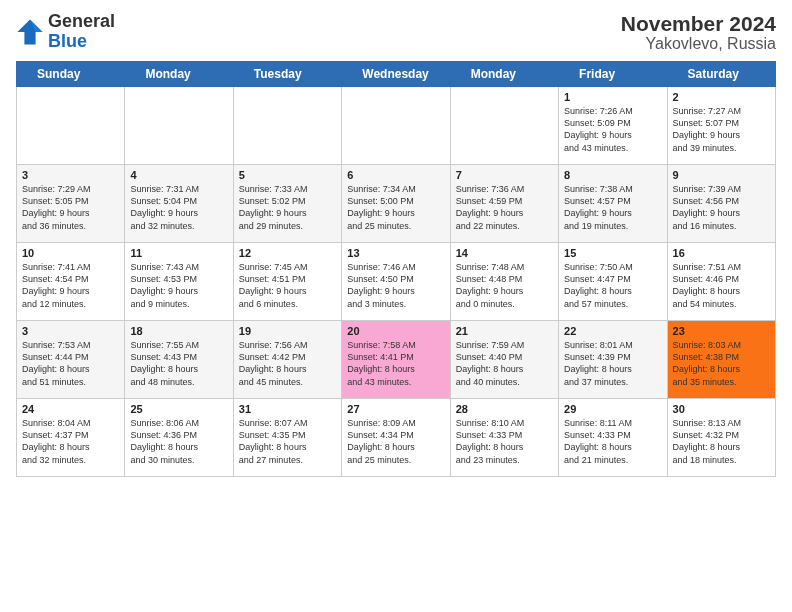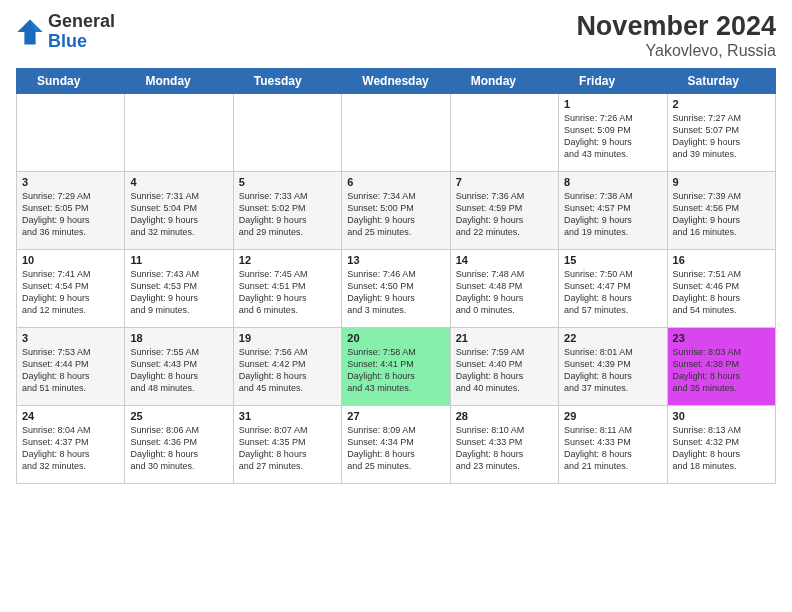--- a/index.html
+++ b/index.html
@@ -34,21 +34,21 @@
     .logo-blue { color: #1a6bbf; }
     .logo-icon {
       width: 28px;
       height: 28px;
       margin-right: 4px;
     }
     .title-block {
       text-align: right;
     }
     .month-title {
-      font-size: 27px;
+      font-size: 21px;
       font-weight: bold;
       color: #333;
       line-height: 1.1;
     }
     .location {
       font-size: 16px;
       color: #555;
     }
     .calendar {
       width: 100%;
@@ -263,42 +263,42 @@
 Daylight: 8 hours
 and 48 minutes.</div>
           </td>
           <td style="background: rgb(245, 245, 245);">
             <div class="day-number">19</div>
             <div class="day-info" style="white-space: pre-line;">Sunrise: 7:56 AM
 Sunset: 4:42 PM
 Daylight: 8 hours
 and 45 minutes.</div>
           </td>
-          <td style="background: #86efac;">
+          <td style="background: #f9a8d4;">
             <div class="day-number">20</div>
             <div class="day-info" style="white-space: pre-line;">Sunrise: 7:58 AM
 Sunset: 4:41 PM
 Daylight: 8 hours
 and 43 minutes.</div>
           </td>
           <td style="background: rgb(245, 245, 245);">
             <div class="day-number">21</div>
             <div class="day-info" style="white-space: pre-line;">Sunrise: 7:59 AM
 Sunset: 4:40 PM
 Daylight: 8 hours
 and 40 minutes.</div>
           </td>
           <td style="background: rgb(245, 245, 245);">
             <div class="day-number">22</div>
             <div class="day-info" style="white-space: pre-line;">Sunrise: 8:01 AM
 Sunset: 4:39 PM
 Daylight: 8 hours
 and 37 minutes.</div>
           </td>
-          <td style="background: #d946ef;">
+          <td style="background: #f97316;">
             <div class="day-number">23</div>
             <div class="day-info" style="white-space: pre-line;">Sunrise: 8:03 AM
 Sunset: 4:38 PM
 Daylight: 8 hours
 and 35 minutes.</div>
           </td>
         </tr>
         <tr>
           <td>
             <div class="day-number">24</div>

